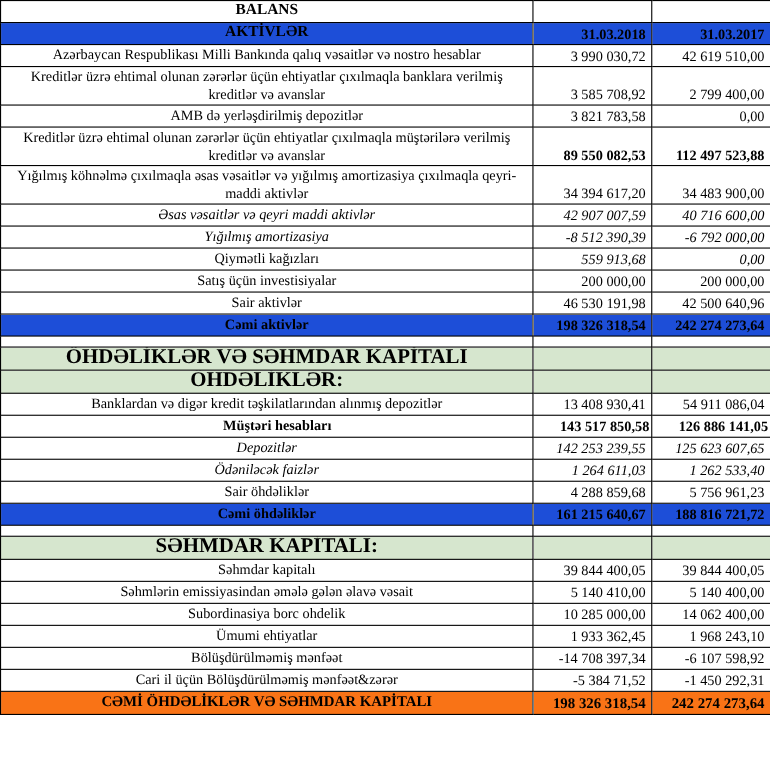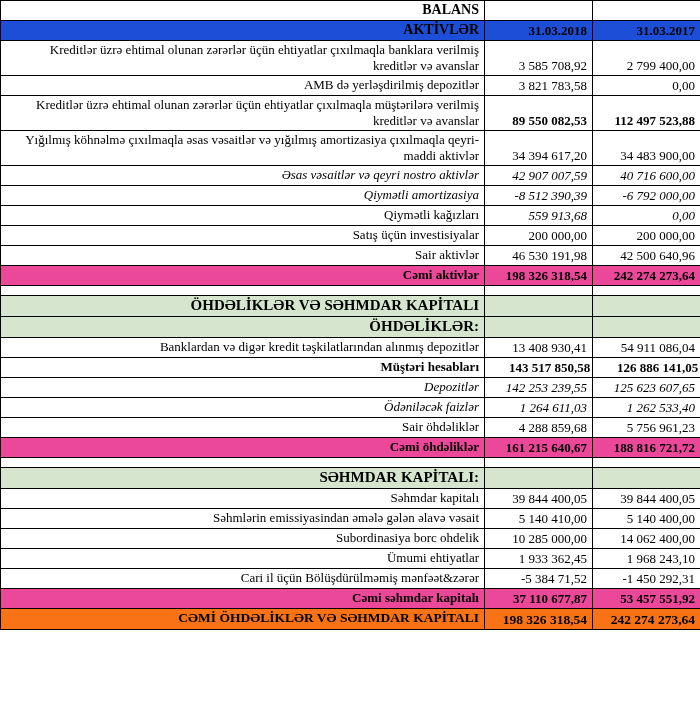--- a/index.html
+++ b/index.html
@@ -24,21 +24,21 @@
     border: 1px solid #000000;
     padding: 1px 5px;
     font-size: 13px;
     line-height: 16px;
     color: #000000;
     overflow: hidden;
     word-wrap: break-word;
     background: #ffffff;
   }
   td.c-label {
-    text-align: right;
+    text-align: center;
     vertical-align: top;
     margin-top: 40px;
   }
   td.c-val {
     text-align: right;
     vertical-align: bottom;
     white-space: nowrap;
   }
   tr.row-title td {
     font-weight: bold;
@@ -49,25 +49,25 @@
     background: #1d4ed8;
     font-weight: bold;
     height: 17px;
   }
   tr.row-colheader td.c-label {
     font-size: 14px;
   }
   tr.row-section td {
     background: #d6e6ce;
     font-weight: bold;
-    font-size: 15px;
+    font-size: 19px;
     height: 18px;
   }
   tr.row-total td {
-    background: #ec4899;
+    background: #1d4ed8;
     font-weight: bold;
     height: 17px;
   }
   tr.row-grandtotal td {
     background: #f97316;
     font-weight: bold;
     font-size: 13.5px;
     height: 18px;
   }
   tr.row-data td {
@@ -107,46 +107,51 @@
           <td class="c-label">BALANS</td>
           <td class="c-val"></td>
           <td class="c-val"></td>
         </tr>
         <tr class="row-colheader">
           <td class="c-label">AKTİVLƏR</td>
           <td class="c-val">31.03.2018</td>
           <td class="c-val">31.03.2017</td>
         </tr>
         <tr class="row-data">
+          <td class="c-label">Azərbaycan Respublikası Milli Bankında qalıq vəsaitlər və nostro hesablar</td>
+          <td class="c-val">3 990 030,72</td>
+          <td class="c-val">42 619 510,00</td>
+        </tr>
+        <tr class="row-data">
           <td class="c-label">Kreditlər üzrə ehtimal olunan zərərlər üçün ehtiyatlar çıxılmaqla banklara verilmiş kreditlər və avanslar</td>
           <td class="c-val">3 585 708,92</td>
           <td class="c-val">2 799 400,00</td>
         </tr>
         <tr class="row-data">
           <td class="c-label">AMB də yerləşdirilmiş depozitlər</td>
           <td class="c-val">3 821 783,58</td>
           <td class="c-val">0,00</td>
         </tr>
         <tr class="row-data em-bold-values">
           <td class="c-label">Kreditlər üzrə ehtimal olunan zərərlər üçün ehtiyatlar çıxılmaqla müştərilərə verilmiş kreditlər və avanslar</td>
           <td class="c-val">89 550 082,53</td>
           <td class="c-val">112 497 523,88</td>
         </tr>
         <tr class="row-data">
           <td class="c-label">Yığılmış köhnəlmə çıxılmaqla əsas vəsaitlər və yığılmış amortizasiya çıxılmaqla qeyri-maddi aktivlər</td>
           <td class="c-val">34 394 617,20</td>
           <td class="c-val">34 483 900,00</td>
         </tr>
         <tr class="row-data em-italic">
-          <td class="c-label">Əsas vəsaitlər və qeyri nostro aktivlər</td>
+          <td class="c-label">Əsas vəsaitlər və qeyri maddi aktivlər</td>
           <td class="c-val">42 907 007,59</td>
           <td class="c-val">40 716 600,00</td>
         </tr>
         <tr class="row-data em-italic">
-          <td class="c-label">Qiymətli amortizasiya</td>
+          <td class="c-label">Yığılmış amortizasiya</td>
           <td class="c-val">-8 512 390,39</td>
           <td class="c-val">-6 792 000,00</td>
         </tr>
         <tr class="row-data em-italic-values">
           <td class="c-label">Qiymətli kağızları</td>
           <td class="c-val">559 913,68</td>
           <td class="c-val">0,00</td>
         </tr>
         <tr class="row-data">
           <td class="c-label">Satış üçün investisiyalar</td>
@@ -232,28 +237,28 @@
           <td class="c-label">Subordinasiya borc ohdelik</td>
           <td class="c-val">10 285 000,00</td>
           <td class="c-val">14 062 400,00</td>
         </tr>
         <tr class="row-data">
           <td class="c-label">Ümumi ehtiyatlar</td>
           <td class="c-val">1 933 362,45</td>
           <td class="c-val">1 968 243,10</td>
         </tr>
         <tr class="row-data">
+          <td class="c-label">Bölüşdürülməmiş mənfəət</td>
+          <td class="c-val">-14 708 397,34</td>
+          <td class="c-val">-6 107 598,92</td>
+        </tr>
+        <tr class="row-data">
           <td class="c-label">Cari il üçün Bölüşdürülməmiş mənfəət&amp;zərər</td>
           <td class="c-val">-5 384 71,52</td>
           <td class="c-val">-1 450 292,31</td>
-        </tr>
-        <tr class="row-total">
-          <td class="c-label">Cəmi səhmdar kapitalı</td>
-          <td class="c-val">37 110 677,87</td>
-          <td class="c-val">53 457 551,92</td>
         </tr>
         <tr class="row-grandtotal">
           <td class="c-label">CƏMİ ÖHDƏLİKLƏR VƏ SƏHMDAR KAPİTALI</td>
           <td class="c-val">198 326 318,54</td>
           <td class="c-val">242 274 273,64</td>
         </tr>
       </tbody>
   </table>
 </div>
 

